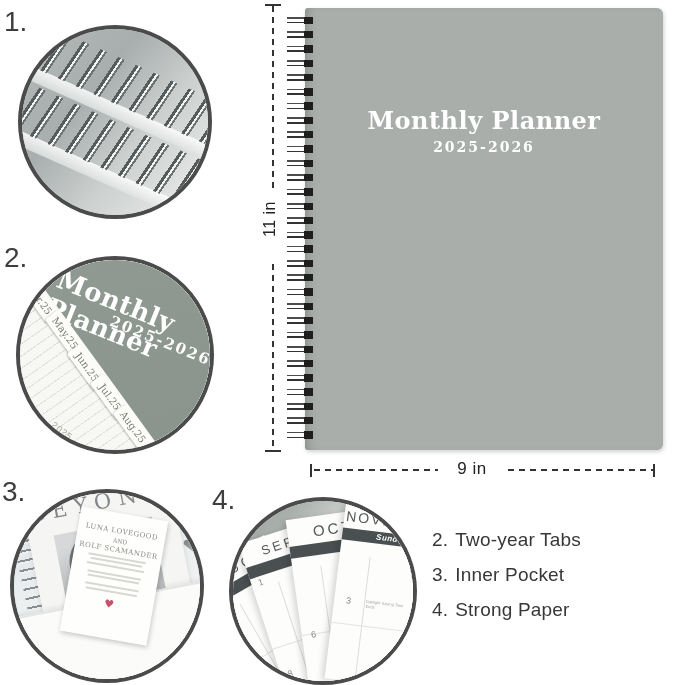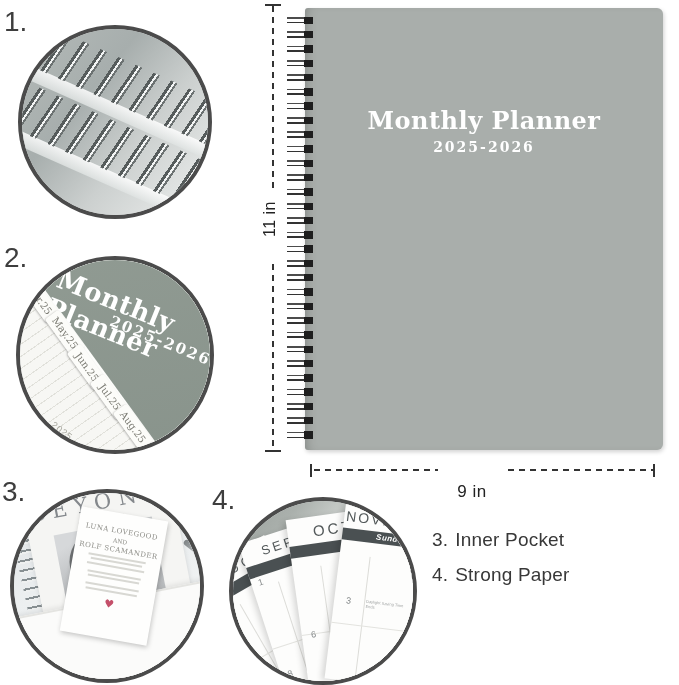--- a/index.html
+++ b/index.html
@@ -24,21 +24,21 @@
   
   .tick-h{position:absolute;width:16px;height:2px;background:#333;}
   .tick-v{position:absolute;width:2px;height:13px;background:#333;}
   .dash-v{position:absolute;width:2px;
          background:repeating-linear-gradient(to bottom,#333 0 6px,rgba(0,0,0,0) 6px 11px);}
   .dash-h{position:absolute;height:2px;
          background:repeating-linear-gradient(to right,#333 0 6px,rgba(0,0,0,0) 6px 11px);}
   .dim-label{position:absolute;color:#222;font-size:16px;letter-spacing:.5px;}
   .dim-label-v{left:238px;top:210px;width:64px;text-align:center;
          transform:rotate(-90deg);transform-origin:center;}
-  .dim-label-h{left:438px;top:482px;width:68px;text-align:center;font-size:17px;}
+  .dim-label-h{left:438px;top:459px;width:68px;text-align:center;font-size:17px;}
 
   
   .circle{position:absolute;border-radius:50%;border:4px solid #4b4b4b;overflow:hidden;background:#dfe2e1;}
   .c1{left:18px;top:25px;width:186px;height:186px;}
   .c2{left:16px;top:256px;width:190px;height:190px;}
   .c3{left:10px;top:489px;width:186px;height:186px;}
   .c4{left:229px;top:497px;width:180px;height:180px;}
   .num-label{position:absolute;font-size:28px;color:#3e3e3e;}
   .n1{left:4px;top:6px;} .n2{left:4px;top:242px;} .n3{left:2px;top:476px;} .n4{left:212px;top:484px;}
 
@@ -249,20 +249,23 @@
           <div class="vline"></div>
           <div class="hline"></div>
         </div>
       <div class="pg-num" style="left:12%;top:52%;">3</div>
       <div class="pg-note" style="left:32%;top:53%;">Daylight Saving Time Ends</div>
     </div>
   </div>
 
   <div class="features">
     <div class="feature-line">
+      <span class="fnum">2.</span><span>Two-year Tabs</span>
+    </div>
+    <div class="feature-line">
       <span class="fnum">3.</span><span>Inner Pocket</span>
     </div>
     <div class="feature-line">
       <span class="fnum">4.</span><span>Strong Paper</span>
     </div>
   </div>
 
 </div>
 
 </body></html>

